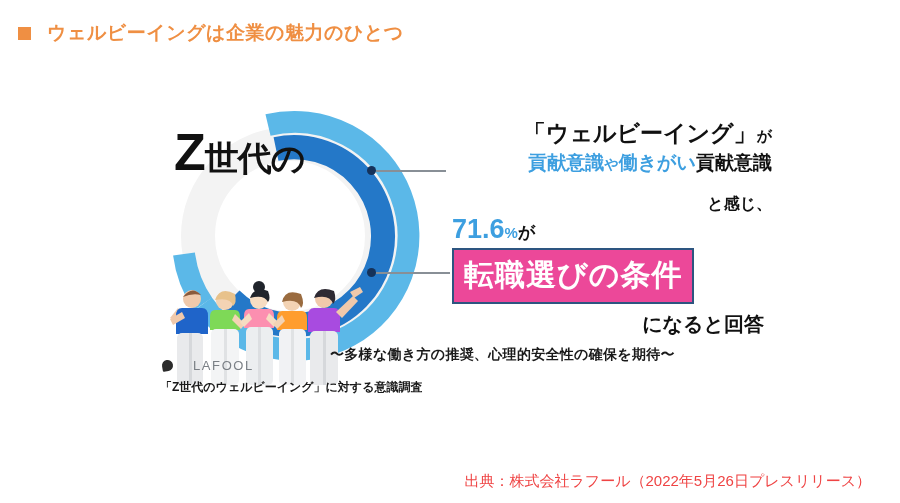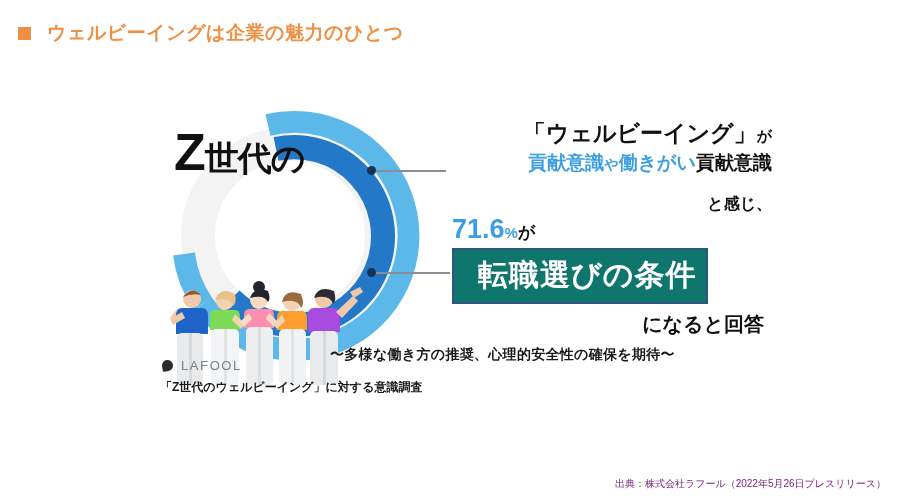--- a/index.html
+++ b/index.html
@@ -63,57 +63,57 @@
   .c1-row2 .blue-small{color:#3d9fe0;font-size:14px;}
   .c1-row3{font-size:16px;font-weight:bold;color:#111;margin-top:18px;}
   .callout2{position:absolute;left:312px;top:120px;width:320px;text-align:left;}
   .c2-pct{
     font-size:27px;font-weight:bold;color:#3d9fe0;line-height:1;white-space:nowrap;
   }
   .c2-pct .unit{font-size:15px;}
   .c2-pct .suffix{color:#111;font-size:17px;}
   .c2-box{
     display:inline-block;margin-top:5px;
-    background:#0f766e;color:#ffffff;
+    background:#ec4899;color:#ffffff;
     font-size:30px;font-weight:bold;
-    padding:5px 10px 6px 24px;letter-spacing:1px;
+    padding:5px 10px 6px 10px;letter-spacing:1px;
     border:2px solid #2d5580;white-space:nowrap;
   }
   .c2-tail{
     font-size:20px;font-weight:bold;color:#111;
     text-align:right;width:312px;margin-top:7px;
   }
   
   .tagline{
     position:absolute;left:190px;top:250px;
     font-size:14px;font-weight:bold;color:#1a1a1a;white-space:nowrap;
     letter-spacing:.3px;
   }
   
   .people{position:absolute;left:18px;top:178px;width:210px;height:118px;}
   
   .lafool{
     position:absolute;left:22px;top:262px;
-    display:flex;align-items:center;gap:8px;
+    display:flex;align-items:center;gap:20px;
   }
   .lafool-mark{
     width:11px;height:11px;border-radius:50% 50% 50% 10%;
     background:#2b2b2b;transform:rotate(-10deg);flex:none;
   }
   .lafool-word{
     font-size:13px;color:#7a7f85;letter-spacing:1.6px;font-weight:400;
   }
   .survey-title{
     position:absolute;left:20px;top:283px;
     font-size:12px;font-weight:bold;color:#1a1a1a;white-space:nowrap;
   }
   
   .source{
-    position:absolute;right:14px;bottom:12px;
-    font-size:10px;color:#701a75;white-space:nowrap;
+    position:absolute;right:29px;bottom:12px;
+    font-size:15px;color:#ef4444;white-space:nowrap;
   }
 </style>
 </head>
 <body>
 
 <div class="page-title">
   <span class="title-bullet"></span>
   <span>ウェルビーイングは企業の魅力のひとつ</span>
 </div>
 

